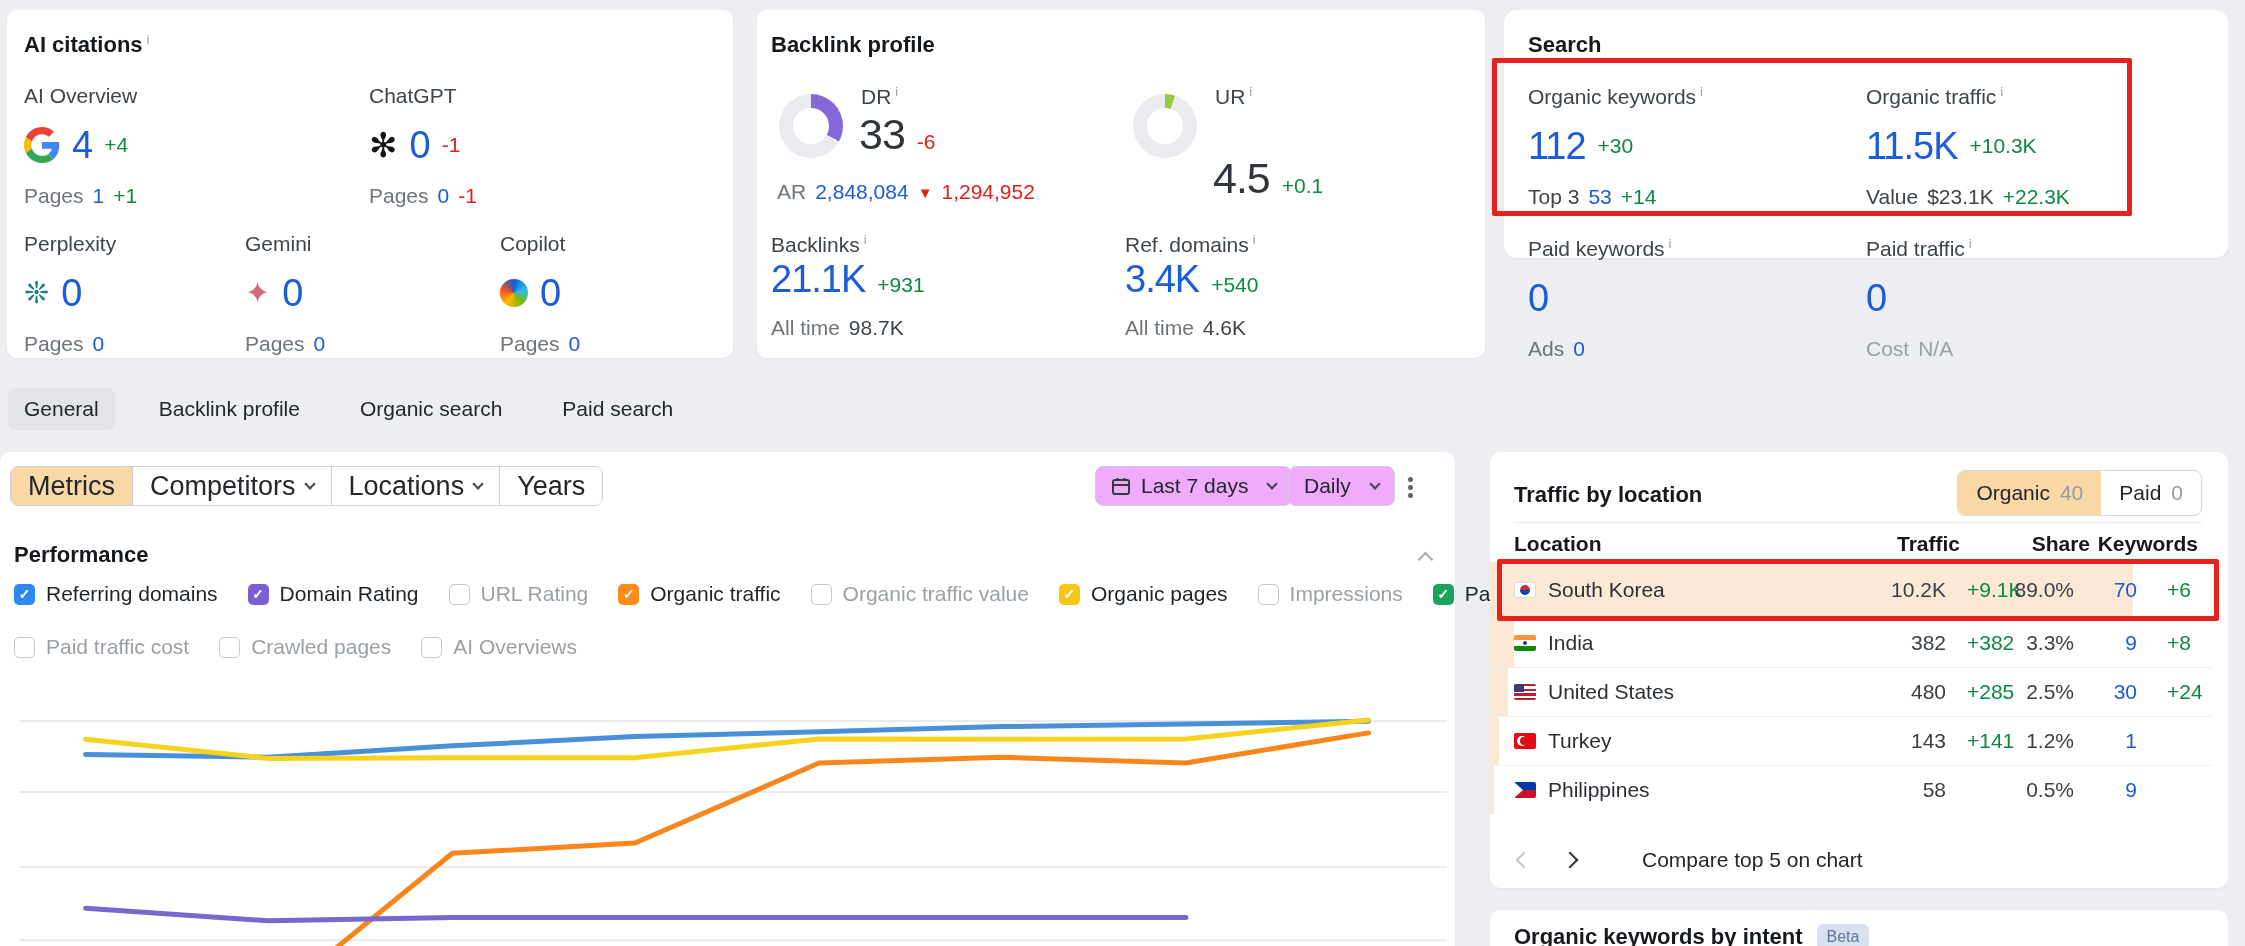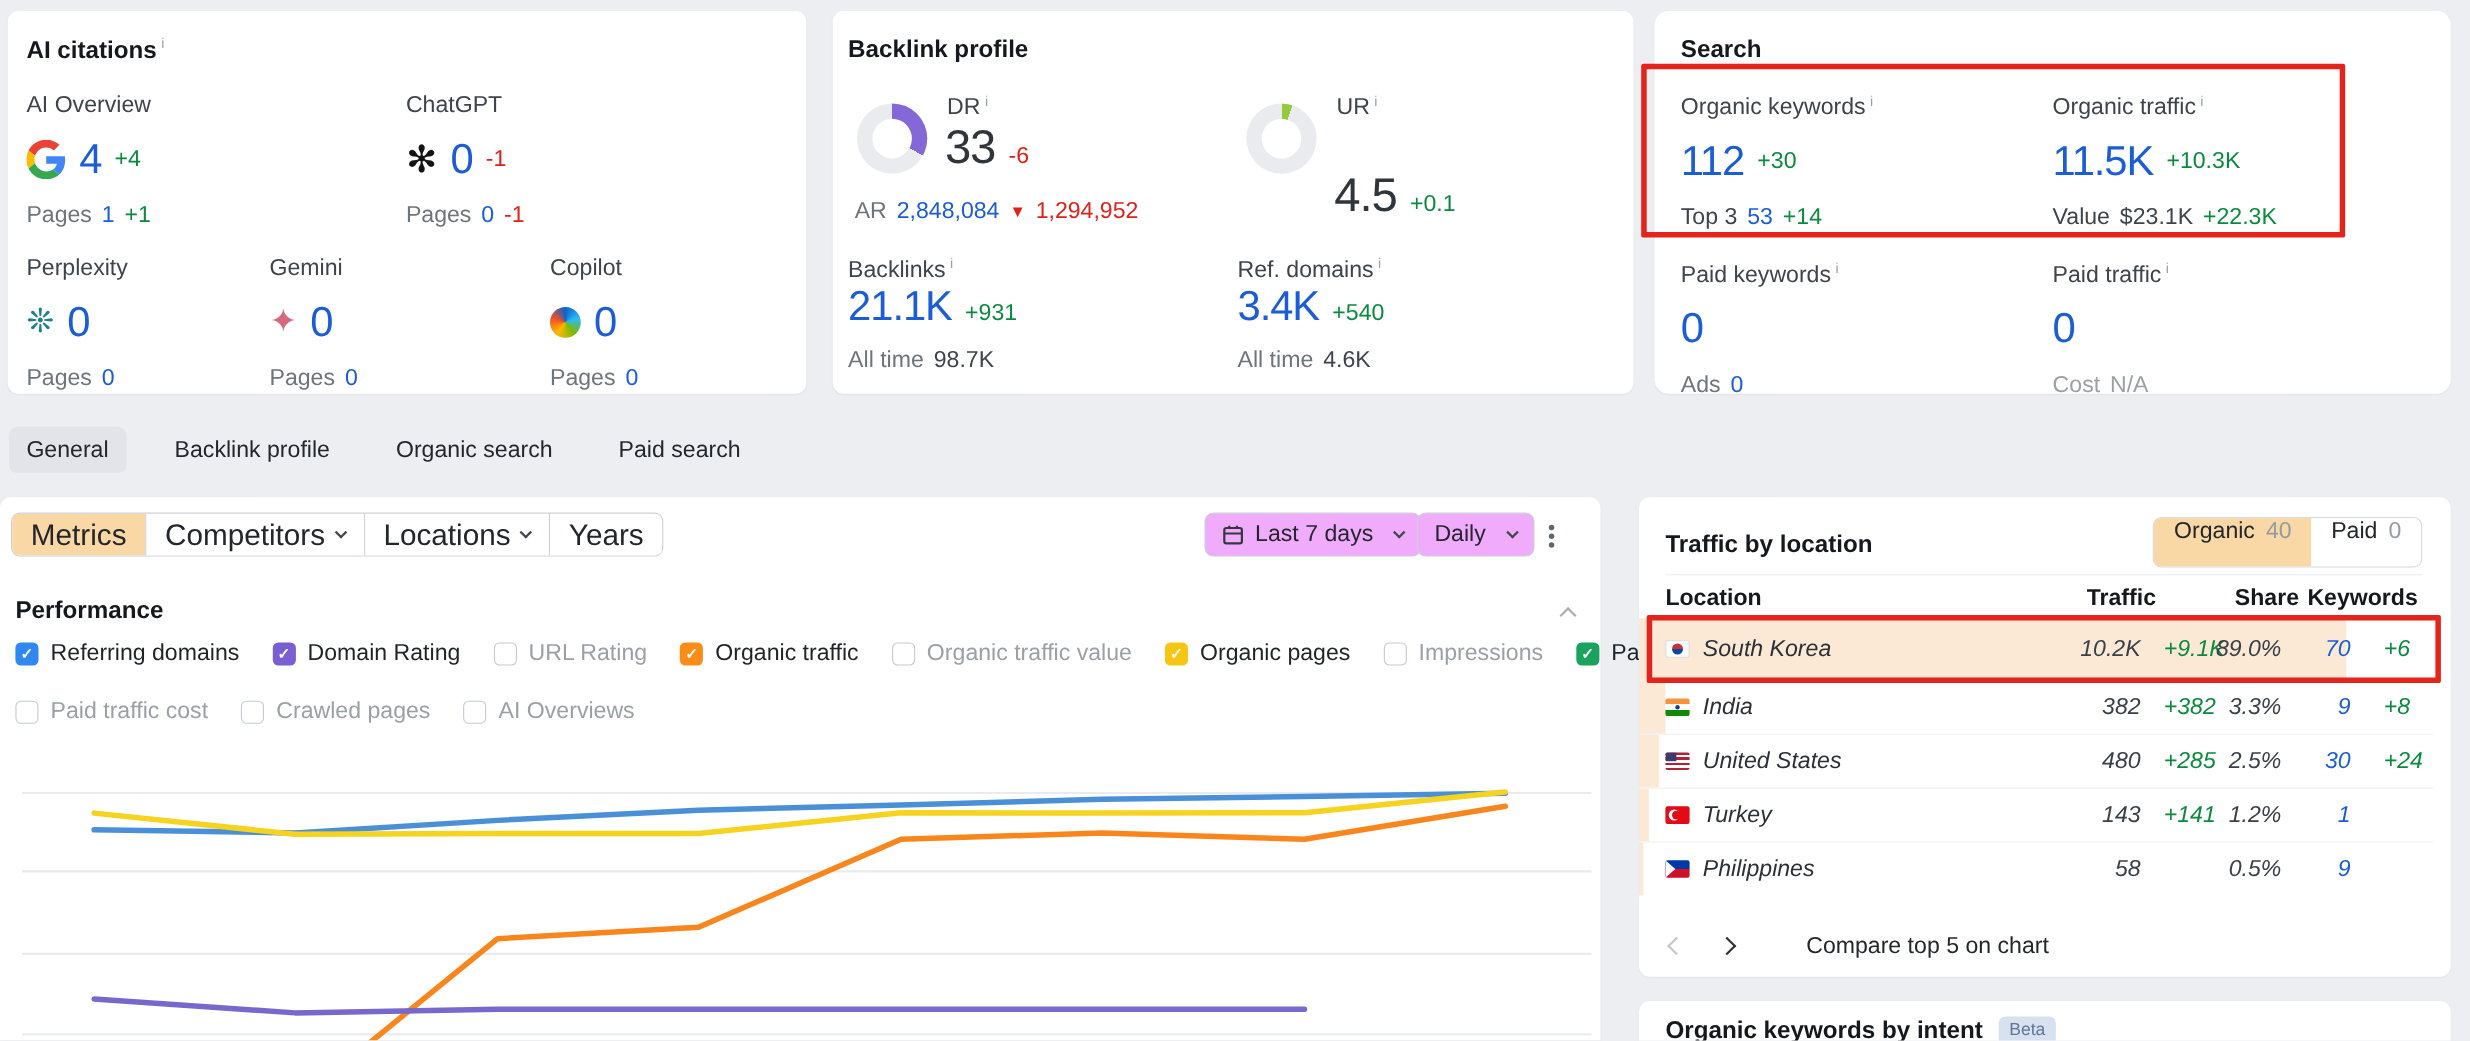--- a/index.html
+++ b/index.html
@@ -13,21 +13,21 @@
   .card{position:absolute;background:var(--card);border-radius:10px;box-shadow:0 1px 2px rgba(0,0,0,.04);}
   .card-title{position:absolute;left:20px;top:22px;font-size:22px;font-weight:700;color:#15191d;}
   sup.i{font-size:13px;color:var(--muted);margin-left:4px;vertical-align:super;font-weight:400;}
   .abs{position:absolute;}
   .gray{color:var(--gray);} .blue{color:var(--blue);} .green{color:var(--green);}
   .red{color:var(--red);} .dark{color:var(--label);} .muted{color:var(--muted);}
 
   
   #card-ai{left:7px;top:10px;width:726px;height:348px;}
   #card-backlink{left:757px;top:10px;width:728px;height:348px;}
-  #card-search{left:1504px;top:10px;width:724px;height:348px;border-radius:13px;}
+  #card-search{left:1504px;top:10px;width:724px;height:248px;border-radius:13px;}
 
   .ai-tile,.s-tile{position:absolute;}
   .tile-label{font-size:21px;color:var(--label);}
   .tile-valrow{display:flex;align-items:center;gap:12px;margin-top:14px;height:46px;}
   .bigval{font-size:38px;color:var(--blue);letter-spacing:-1px;}
   .delta{font-size:21px;}
   .tile-sub{margin-top:16px;font-size:21px;display:flex;gap:9px;}
   .icon{display:inline-flex;align-items:center;justify-content:center;}
   .icon.chatgpt{font-size:34px;color:#141414;line-height:1;}
   .icon.perplexity{font-size:30px;color:#20808d;line-height:1;}
@@ -72,26 +72,26 @@
   .cbx{width:21px;height:21px;border-radius:5px;border:1.5px solid #c6cad0;background:#fff;display:flex;align-items:center;justify-content:center;font-size:14px;font-weight:700;color:#fff;}
   .cbx.on{border:none;}
   .metric .lbl{font-size:21px;color:#1f2428;}
   .metric.off .lbl{color:var(--muted);}
 
   #chart{position:absolute;left:20px;top:208px;width:1427px;height:286px;}
 
   
   #tbl-title{position:absolute;left:24px;top:30px;font-size:22px;font-weight:700;color:#15191d;text-align:center;}
   .toggle{position:absolute;right:26px;top:18px;height:46px;display:inline-flex;border:1px solid #d5d8dd;border-radius:8px;overflow:hidden;background:#fff;}
-  .tog-seg{display:flex;gap:10px;padding:0 18px;font-size:21px;color:#23272c;}
+  .tog-seg{display:flex;align-items:center;gap:10px;padding:0 18px;font-size:21px;color:#23272c;}
   .tog-seg .cnt{color:#959ba3;}
   .tog-seg.active{background:var(--peach);}
   .tbl-divider{position:absolute;left:24px;right:26px;top:70px;height:1px;background:var(--divider);}
   .col-h{position:absolute;top:80px;font-size:21px;font-weight:700;color:#15191d;}
-  #loc-rows{position:absolute;left:0;top:110px;width:722px;font-style:italic;}
+  #loc-rows{position:absolute;left:0;top:110px;width:722px;}
   .loc-row{position:relative;width:100%;height:49px;border-top:1px solid #eef0f3;}
   .loc-row:first-child{border-top:none;height:56px;}
   .share-bar{position:absolute;left:0;top:0;bottom:0;background:var(--rowhl);}
   .loc-row span{position:absolute;top:50%;transform:translateY(-50%);font-size:21px;}
   .flag{width:22px;height:16px;border-radius:2px;display:inline-block;position:absolute;left:24px;top:50%;transform:translateY(-50%);overflow:hidden;}
   .flag.kr{background:#fff;border:1px solid #dcdcdc;}
   .flag.kr::before{content:"";position:absolute;left:5px;top:2px;width:10px;height:10px;border-radius:50%;background:linear-gradient(180deg,#cd2e3a 50%,#0047a0 50%);}
   .flag.in{background:linear-gradient(180deg,#f5933e 0 33%,#fff 33% 66%,#128807 66%);}
   .flag.in::before{content:"";position:absolute;left:9px;top:6px;width:4px;height:4px;border-radius:50%;background:#123d8c;}
   .flag.us{background:repeating-linear-gradient(180deg,#b22234 0 2.3px,#fff 2.3px 4.6px);}

